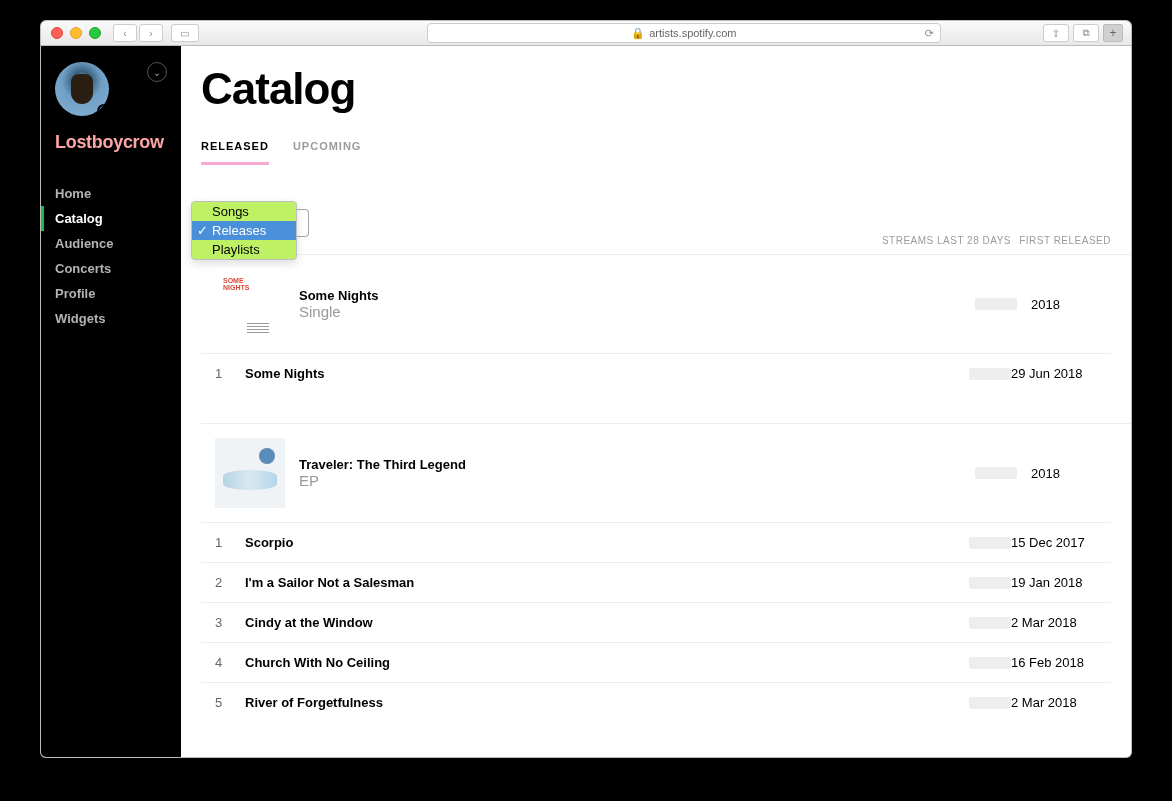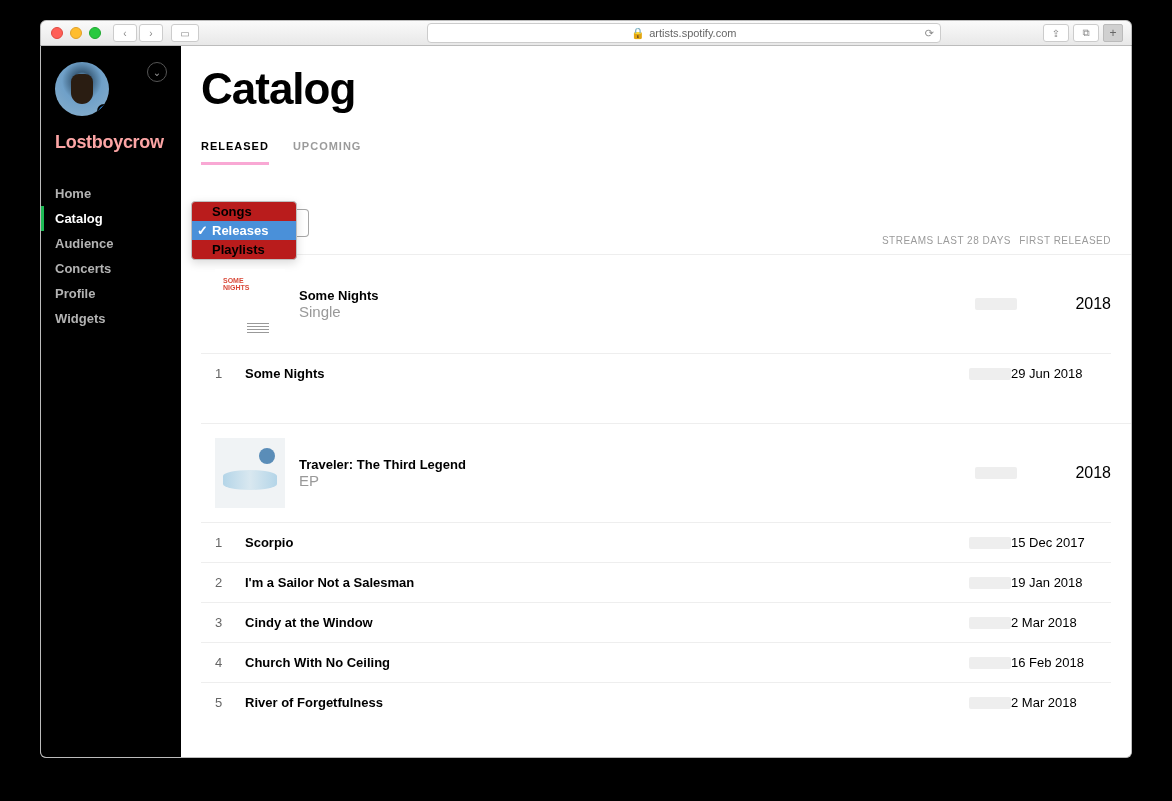--- a/index.html
+++ b/index.html
@@ -33,21 +33,21 @@
 .nav-item.active { color: #fff; border-left: 3px solid #1db954; padding-left: 11px; }
 
 .main { flex: 1; background: #fff; padding: 18px 0 0 20px; overflow:hidden; position:relative; }
 .page-title { font-size: 44px; font-weight: 800; letter-spacing: -1px; }
 .tabs { display: flex; gap: 24px; margin-top: 26px; font-size: 11px; font-weight: 700; letter-spacing: 1px; color: #9b9b9b; }
 .tab { padding-bottom: 10px; cursor:pointer; }
 .tab.active { color: #000; border-bottom: 3px solid #f9a8d4; }
 
 .filter-wrap { margin-top: 36px; position: relative; width:108px; }
 .filter-box { position:absolute; top:8px; left:92px; width:16px; height:28px; border:1px solid #a7a7a7; border-left:none; border-radius:0 4px 4px 0; }
-.dropdown { position: absolute; top:0; left:-10px; width: 106px; background: #b91c1c; border: 1px solid #bfbfbf; border-radius: 4px; box-shadow: 0 3px 10px rgba(0,0,0,0.15); overflow: hidden; font-size: 13px; font-weight: bold; }
+.dropdown { position: absolute; top:0; left:-10px; width: 106px; background: #bef264; border: 1px solid #bfbfbf; border-radius: 4px; box-shadow: 0 3px 10px rgba(0,0,0,0.15); overflow: hidden; font-size: 13px; }
 .dd-item { padding: 2px 10px 2px 20px; position:relative; }
 .dd-item.selected { background: #4a90d9; color: #fff; }
 .dd-item.selected::before { content:"✓"; position:absolute; left:5px; }
 
 .table-head { display: flex; font-size: 10px; letter-spacing: 0.5px; color: #9b9b9b; margin-top: 70px; padding: 0 20px 8px 14px; }
 .col-releases { flex: 1; }
 .col-streams { width: 160px; text-align: right; }
 .col-date { width: 100px; text-align: right; }
 
 .release-block { border-top: 1px solid #eee; padding: 14px 20px 0 0; }
@@ -55,21 +55,21 @@
 .cover { width: 70px; height: 70px; background: #f0f3f5; position: relative; overflow:hidden; flex-shrink:0; }
 .cover1 { background:#fff; }
 .cover1::before { content:"SOME\ANIGHTS"; white-space:pre; position:absolute; top:8px; left:8px; font-size:7px; font-weight:800; color:#d94a3a; line-height:1; }
 .cover1::after { content:""; position:absolute; bottom:6px; left:32px; width:22px; height:10px; background:repeating-linear-gradient(#999,#999 1px,transparent 1px,transparent 3px); }
 .cover2::before { content:""; position:absolute; top:10px; right:10px; width:16px; height:16px; background:#5a8db8; border-radius:50%; }
 .cover2::after { content:""; position:absolute; top:32px; left:8px; width:54px; height:20px; background: linear-gradient(90deg,#b4d5e8,#d9e8f0,#b4d5e8); border-radius:50% / 30%; }
 .release-meta { flex:1; }
 .release-name { font-size: 13px; font-weight: 700; }
 .release-type { font-size: 15px; color: #999; }
 .streams-ph { width: 42px; height: 12px; background: #eee; border-radius:2px; }
-.year { font-size: 16px; width: 80px; text-align: right; }
+.year { font-size: 13px; width: 80px; }
 
 .track-row { display: flex; align-items: center; border-top: 1px solid #eee; padding: 12px 0 12px 14px; font-size: 13px; }
 .track-num { width: 30px; color: #666; }
 .track-name { flex: 1; font-weight: 700; }
 .row-streams { width: 120px; display:flex; justify-content:flex-end; }
 .row-date { width: 100px; text-align: left; padding-right: 20px; }
 </style>
 </head>
 <body>
 

